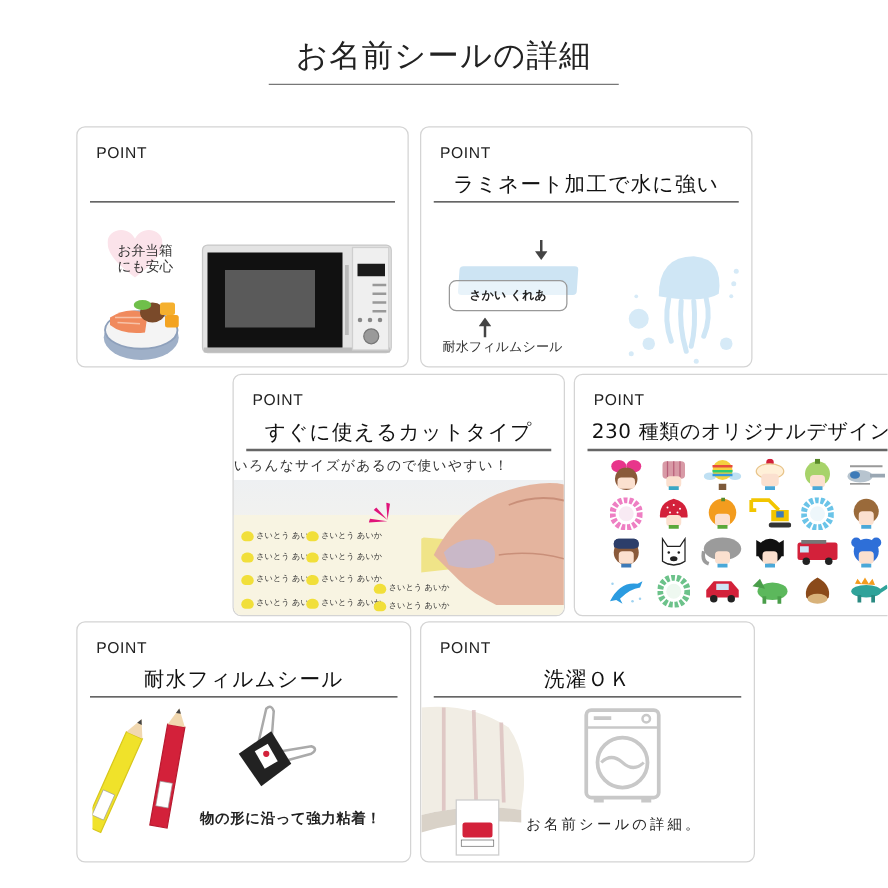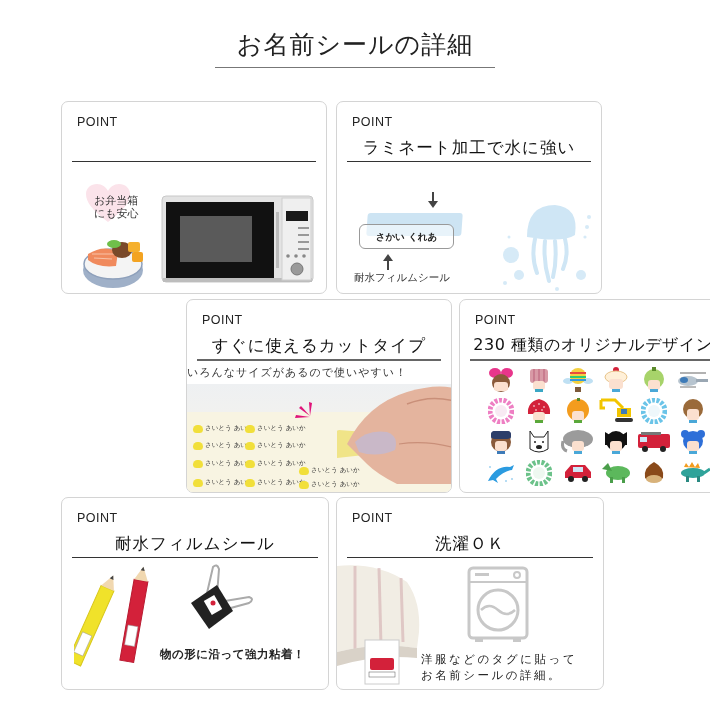--- a/index.html
+++ b/index.html
@@ -477,16 +477,15 @@
     <rect x="2" y="2" width="58" height="70" rx="4" fill="none" stroke="#c8c8c8" stroke-width="3"></rect>
     <line x1="2" y1="16" x2="60" y2="16" stroke="#c8c8c8" stroke-width="2"></line>
     <rect x="8" y="7" width="14" height="3" fill="#c8c8c8"></rect>
     <circle cx="50" cy="9" r="3" fill="none" stroke="#c8c8c8" stroke-width="2"></circle>
     <circle cx="31" cy="44" r="20" fill="none" stroke="#c8c8c8" stroke-width="3"></circle>
     <path d="M14 44 Q22 36 31 44 Q40 52 48 44" fill="none" stroke="#c8c8c8" stroke-width="2.5"></path>
     <rect x="8" y="72" width="8" height="4" fill="#c8c8c8"></rect>
       <rect x="46" y="72" width="8" height="4" fill="#c8c8c8"></rect>
   </svg>
   <div class="p6-text">
-    <div>洋服などのタグに貼って</div>
     <div>お名前シールの詳細。</div>
   </div>
 </div>
 
 </body></html>

